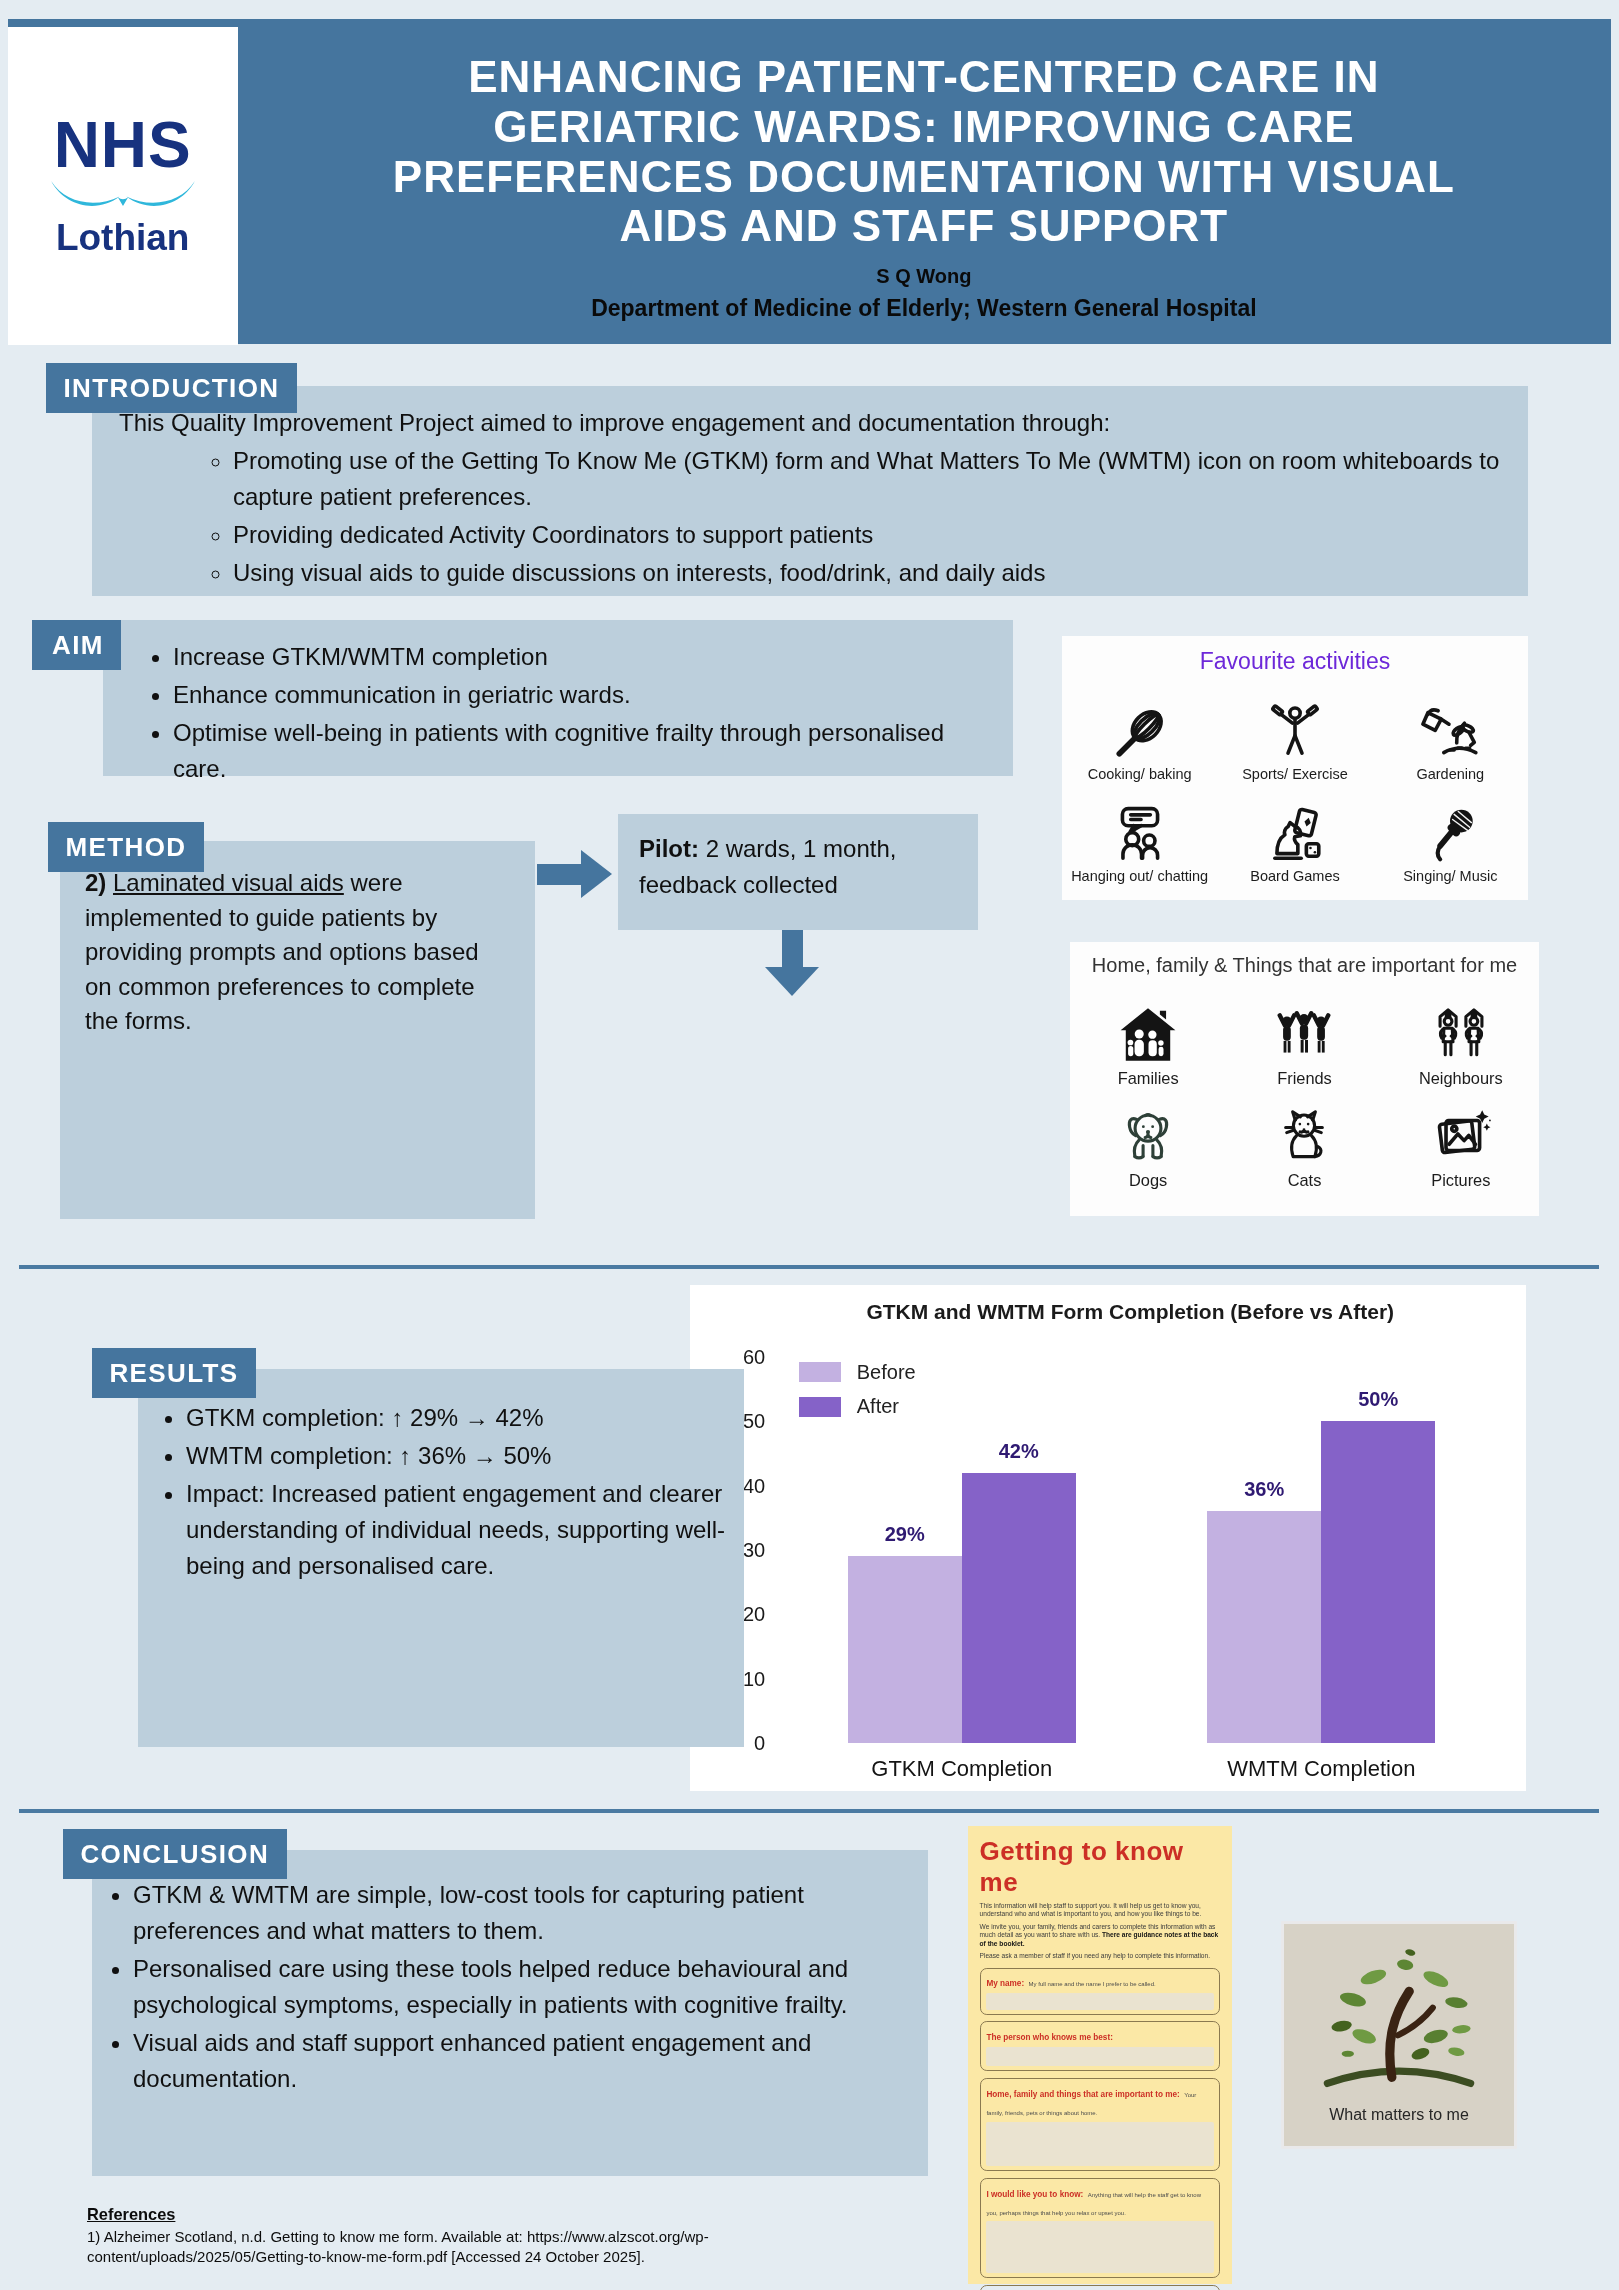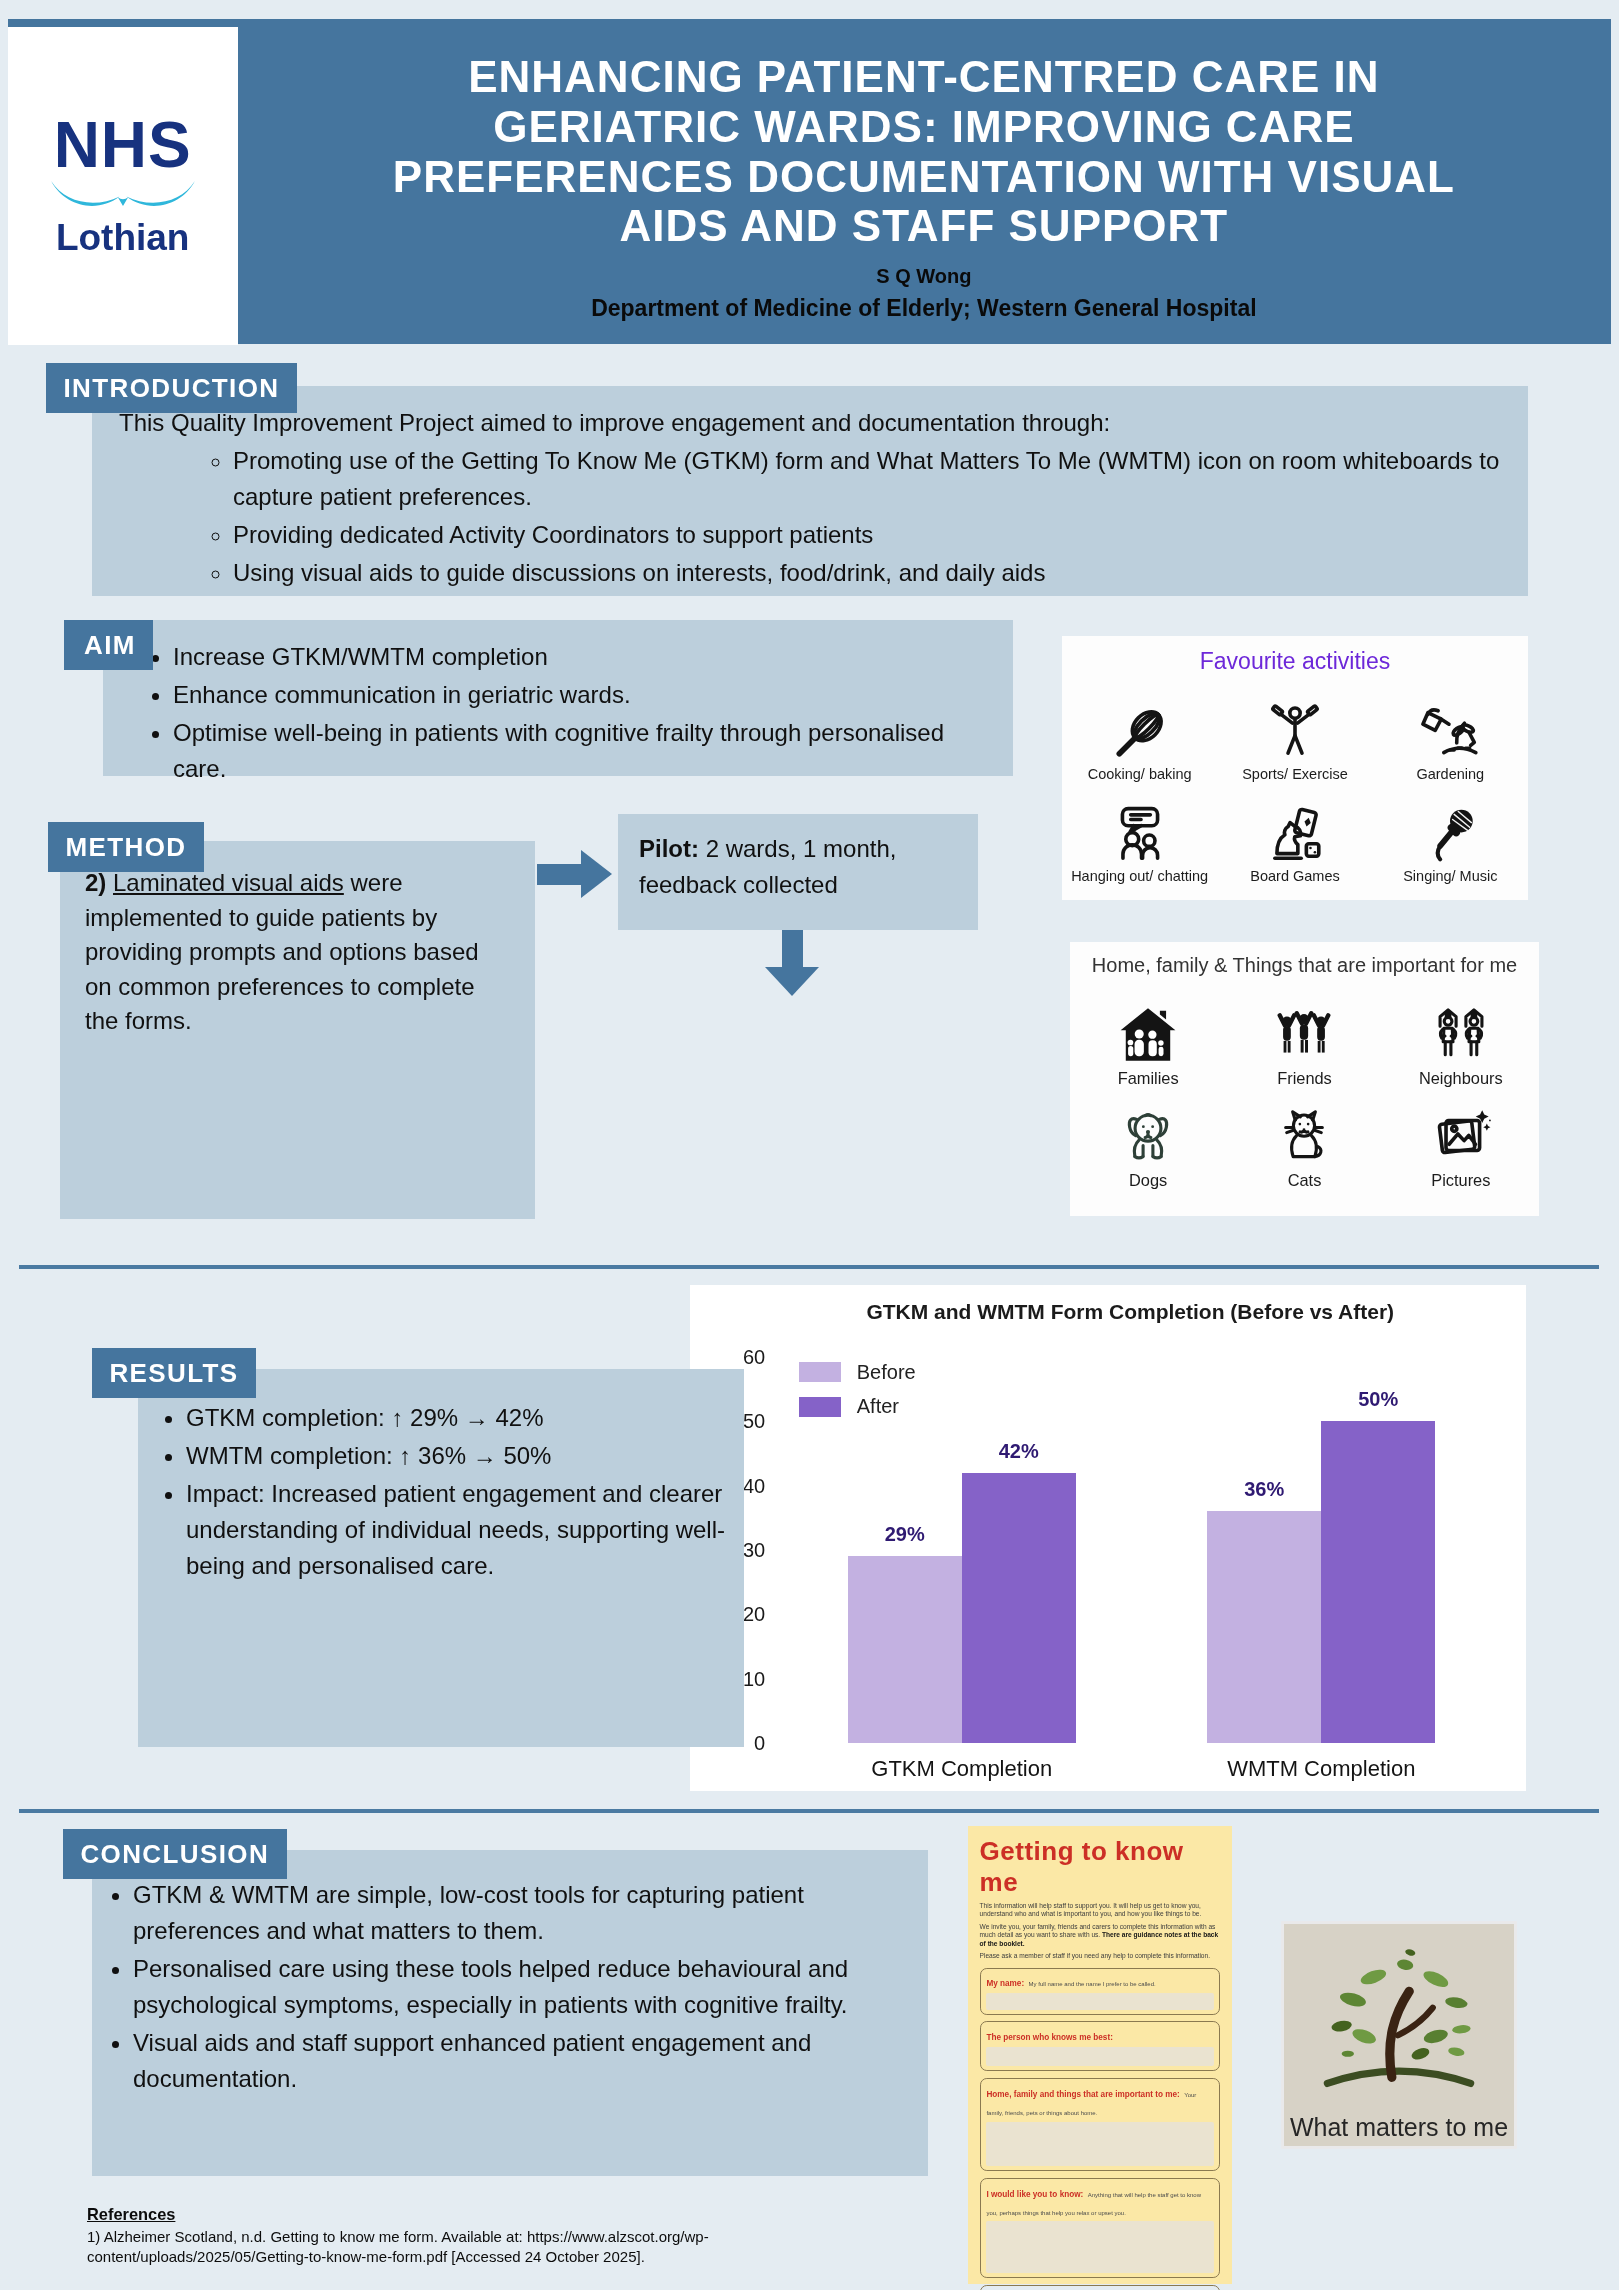--- a/index.html
+++ b/index.html
@@ -68,21 +68,21 @@
   .gtkm p{margin:3.9px 0;font-size:6.6px;line-height:1.3;color:#3c3c3c;}
   .gtkm p strong{color:#161616;}
   .gfield{border:1.3px solid #8a7950;border-radius:6.8px;padding:3.9px 5.8px;margin-top:6.8px;}
   .gfield .lab{color:#cc2f26;font-weight:700;font-size:8.2px;}
   .gfield .desc{color:#4c4c4c;font-size:6px;}
   .ginput{background:#eae3d0;border-radius:1.9px;margin-top:2.9px;}
   .inp-s{height:16.4px}.inp-m{height:19.3px}.inp-l{height:44px}.inp-xl{height:52px}
   
   .wmtm{position:absolute;left:1284px;top:1924px;width:230px;height:222px;background:#d7d2c6;
         box-shadow:0 0 0 2.9px #e9e9ea;display:flex;flex-direction:column;align-items:center;}
-  .wmtm-caption{font-size:25px;color:#262626;margin-top:11px;}
+  .wmtm-caption{font-size:16px;color:#262626;margin-top:4px;}
 </style>
 </head>
 <body>
 
 <div class="poster">
 
   <div class="header-band">
     <div class="logo-panel">
       <div class="nhs-org">NHS</div>
       <svg width="154" height="39" viewBox="0 0 180 44">
@@ -116,21 +116,21 @@
   </div>
   <div class="tab" style="left:46px;top:363px;">INTRODUCTION</div>
 
   <div class="cbox" style="left:103px;top:620px;width:910px;height:156px;">
     <ul class="disc body-text" style="padding:17.4px 19.3px 0 70px;">
       <li>Increase GTKM/WMTM completion</li>
       <li>Enhance communication in geriatric wards.</li>
       <li>Optimise well-being in patients with cognitive frailty through personalised care.</li>
     </ul>
   </div>
-  <div class="tab" style="left:64px;top:620px;padding-left:20px;">AIM</div>
+  <div class="tab" style="left:32px;top:620px;padding-left:20px;">AIM</div>
 
   <div class="cbox" style="left:60px;top:841px;width:475px;height:378px;">
     <div style="padding:25px 25px 0 25px;">
       <p class="m-step"><b>2) </b><span class="u">Laminated visual aids</span><span> were implemented to guide patients by providing prompts and options based on common preferences to complete the forms.</span></p>
     </div>
   </div>
   <div class="tab" style="left:48px;top:822px;">METHOD</div>
 
   <div class="arrow-right" style="left:537px;top:850px;">
     <div class="shaft"></div>

